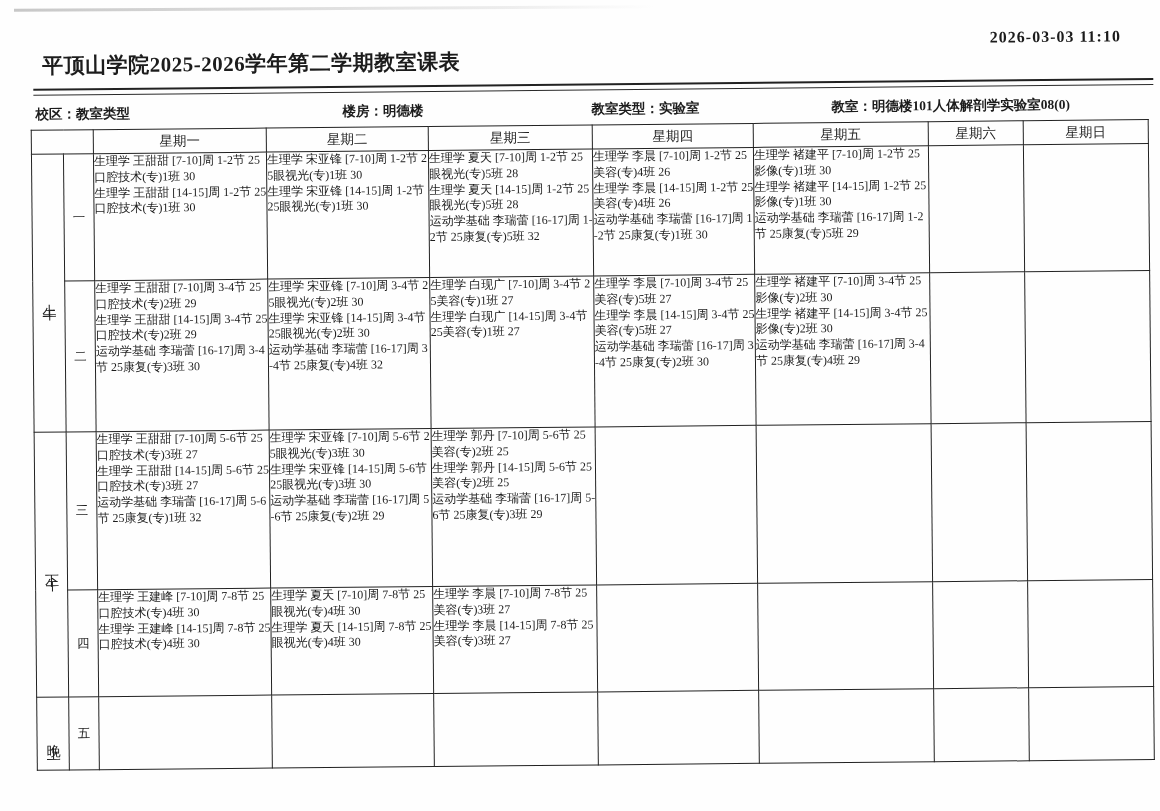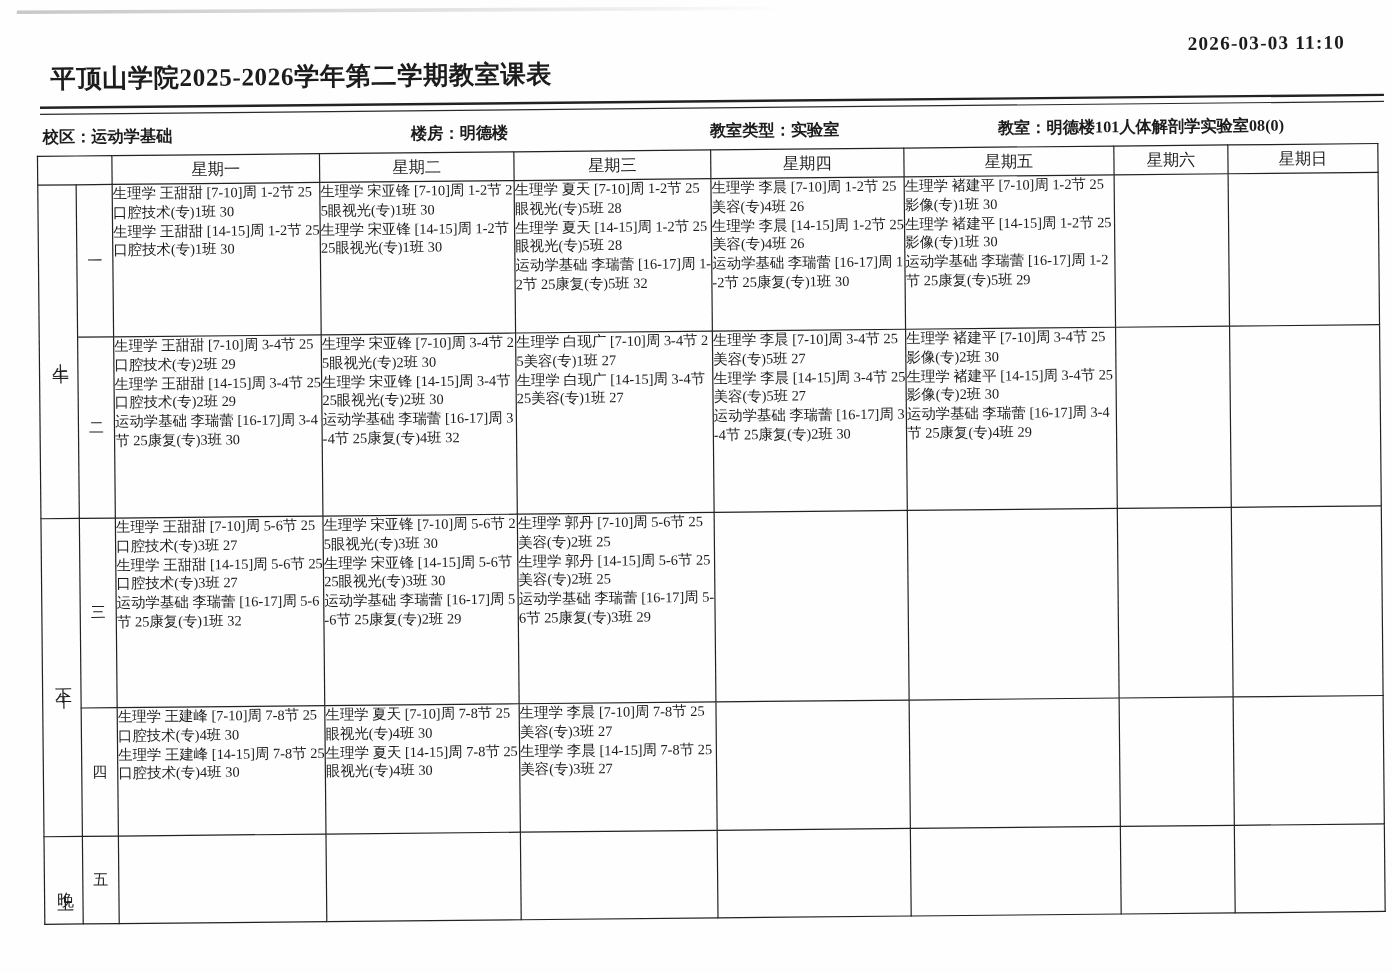--- a/index.html
+++ b/index.html
@@ -52,21 +52,21 @@
   <div class="scan-inner">
 
     <div class="topbar">
       <div class="doc-title">平顶山学院2025-2026学年第二学期教室课表</div>
       <div class="timestamp">2026-03-03 11:10</div>
     </div>
 
     <div class="double-rule"></div>
 
     <div class="info-row">
-      <span class="info-item info-campus">校区：运动学基础</span>
+      <span class="info-item info-campus">校区：教室类型</span>
       <span class="info-item info-building">楼房：明德楼</span>
       <span class="info-item info-roomtype">教室类型：实验室</span>
       <span class="info-item info-room">教室：明德楼101人体解剖学实验室08(0)</span>
     </div>
 
     <table class="schedule">
       <colgroup>
         <col style="width:32px">
           <col style="width:30px">
         <col style="width:173px">

